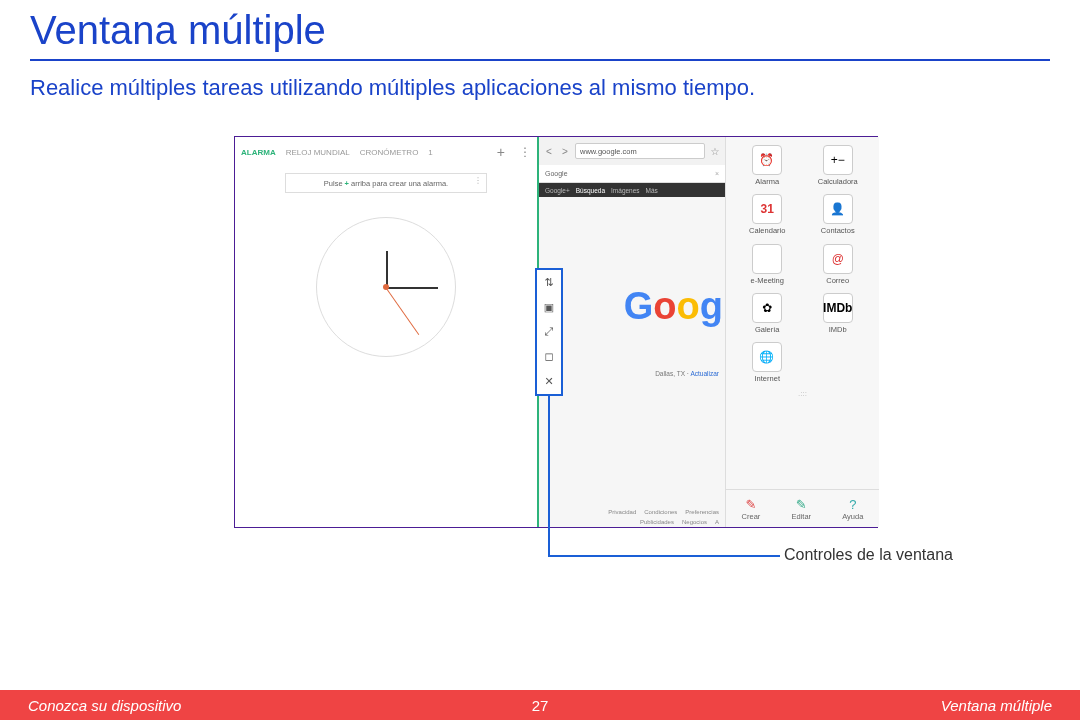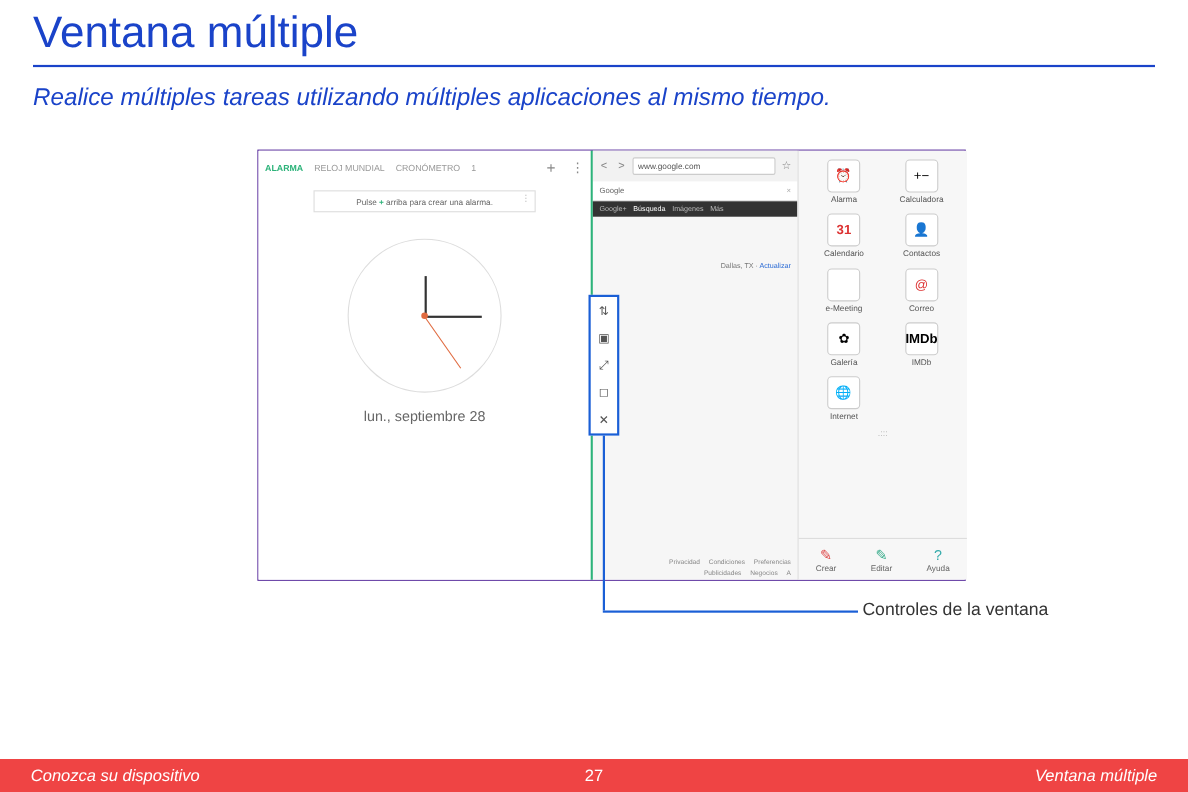--- a/index.html
+++ b/index.html
@@ -1,20 +1,20 @@
 <!DOCTYPE html>
 <html><head>
 <meta charset="utf-8">
 <style>
   * { box-sizing: border-box; margin: 0; padding: 0; }
   body { width: 1080px; height: 720px; font-family: Arial, Helvetica, sans-serif; background: #fff; position: relative; overflow: hidden; }
 
   .page-title { color: #1a43c9; font-size: 40px; font-weight: 300; padding: 8px 0 6px 30px; }
   .title-rule { height: 2px; background: #1a43c9; margin: 0 30px; }
-  .subtitle { color: #1a43c9; font-style: italic; font-size: 22px; font-weight: 300; padding: 14px 30px 0 30px; }
+  .subtitle { color: #1a43c9; font-size: 22px; font-weight: 300; padding: 14px 30px 0 30px; }
 
   .device-wrap { position: absolute; left: 234px; top: 136px; width: 644px; height: 392px; border: 1px solid #4c1d95; background: #fff; }
 
   
   .pane-clock { position: absolute; left: 0; top: 0; width: 302px; height: 100%; background: #fff; }
   .clock-tabs { display: flex; align-items: center; height: 30px; font-size: 8px; color: #999; padding: 0 6px; gap: 10px; }
   .clock-tabs .active { color: #2db37a; font-weight: bold; }
   .clock-tabs .plus { font-size: 14px; color: #888; margin-left: auto; }
   .clock-tabs .dots { font-size: 12px; color: #888; margin-left: 4px; }
   .alarm-tip { margin: 6px 50px 0 50px; height: 20px; border: 1px solid #ddd; display: flex; align-items: center; justify-content: center; font-size: 7.5px; color: #666; position: relative; }
@@ -108,41 +108,43 @@
       <span class="tipplus">+</span>
       <span> arriba para crear una alarma.</span>
       <span class="tipdot">⋮</span>
     </div>
     <div class="clockface">
       <div class="hand hand-h"></div>
       <div class="hand hand-m"></div>
       <div class="hand hand-s"></div>
       <div class="clock-center"></div>
     </div>
-    <div class="datestr">lun., septiembre 28</div>
   </div>
 
   <div class="divider"></div>
 
   <div class="pane-browser">
     <div class="addrbar">
       <span class="navbtn">&lt;</span>
       <span class="navbtn">&gt;</span>
       <div class="addrbox">www.google.com</div>
       <span class="navbtn">☆</span>
     </div>
     <div class="tabrow">
       <span>Google</span>
       <span class="x">×</span>
     </div>
     <div class="subnav">
       <span>Google+</span>
       <span class="bold">Búsqueda</span>
       <span>Imágenes</span>
       <span>Más</span>
+    </div>
+    <div class="google-logo">
+      <span class="gB">G</span><span class="gR">o</span><span class="gY">o</span><span class="gB">g</span>
     </div>
     <div class="locrow">
       <span>Dallas, TX · </span><span class="lnk">Actualizar</span>
     </div>
     <div class="footer-links">
       <div class="row">
         <span>Privacidad</span>
         <span>Condiciones</span>
         <span>Preferencias</span>
       </div>

